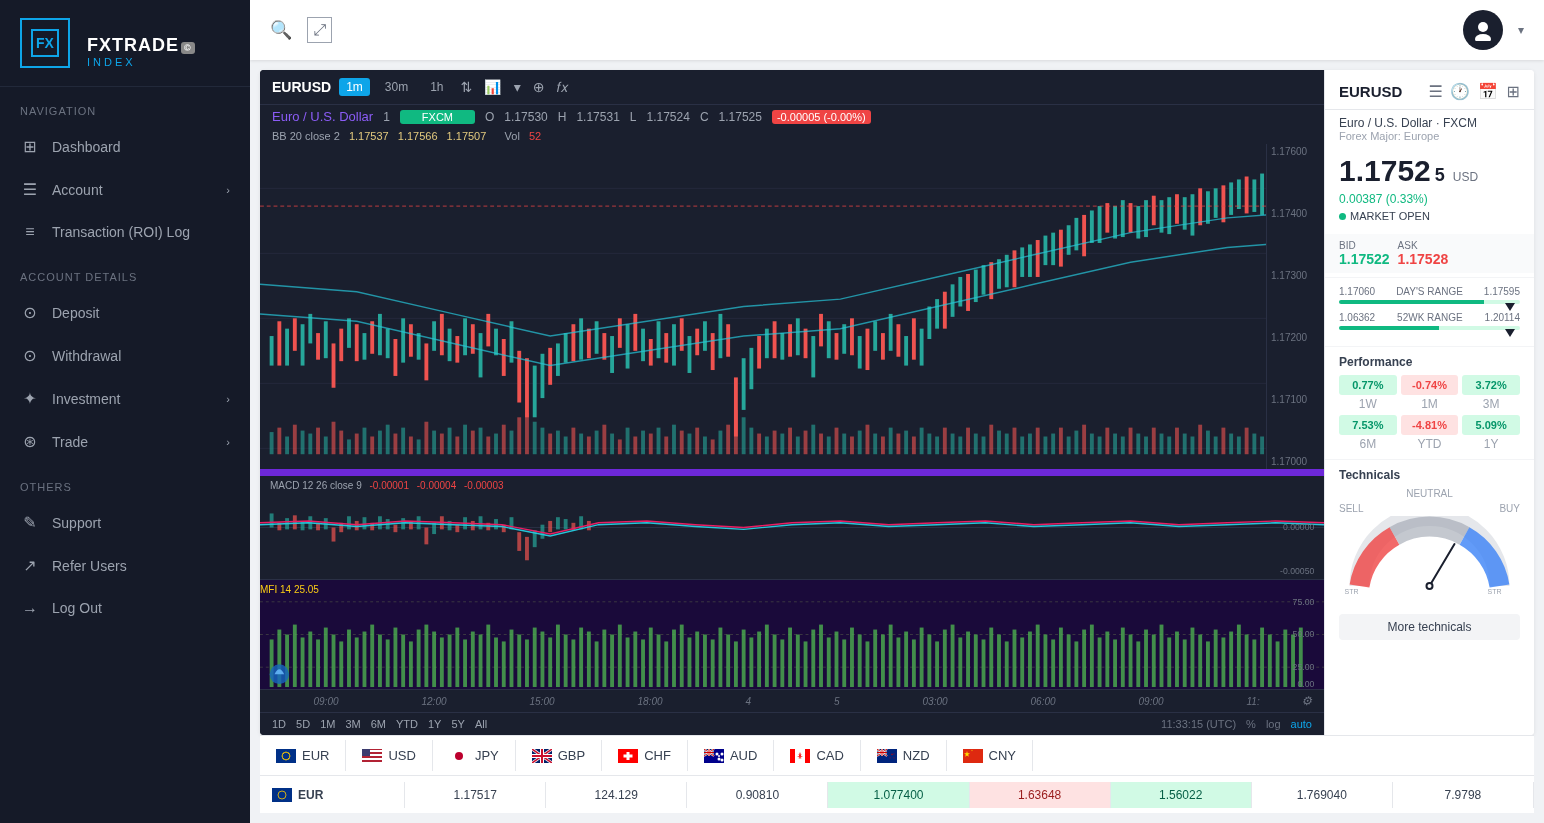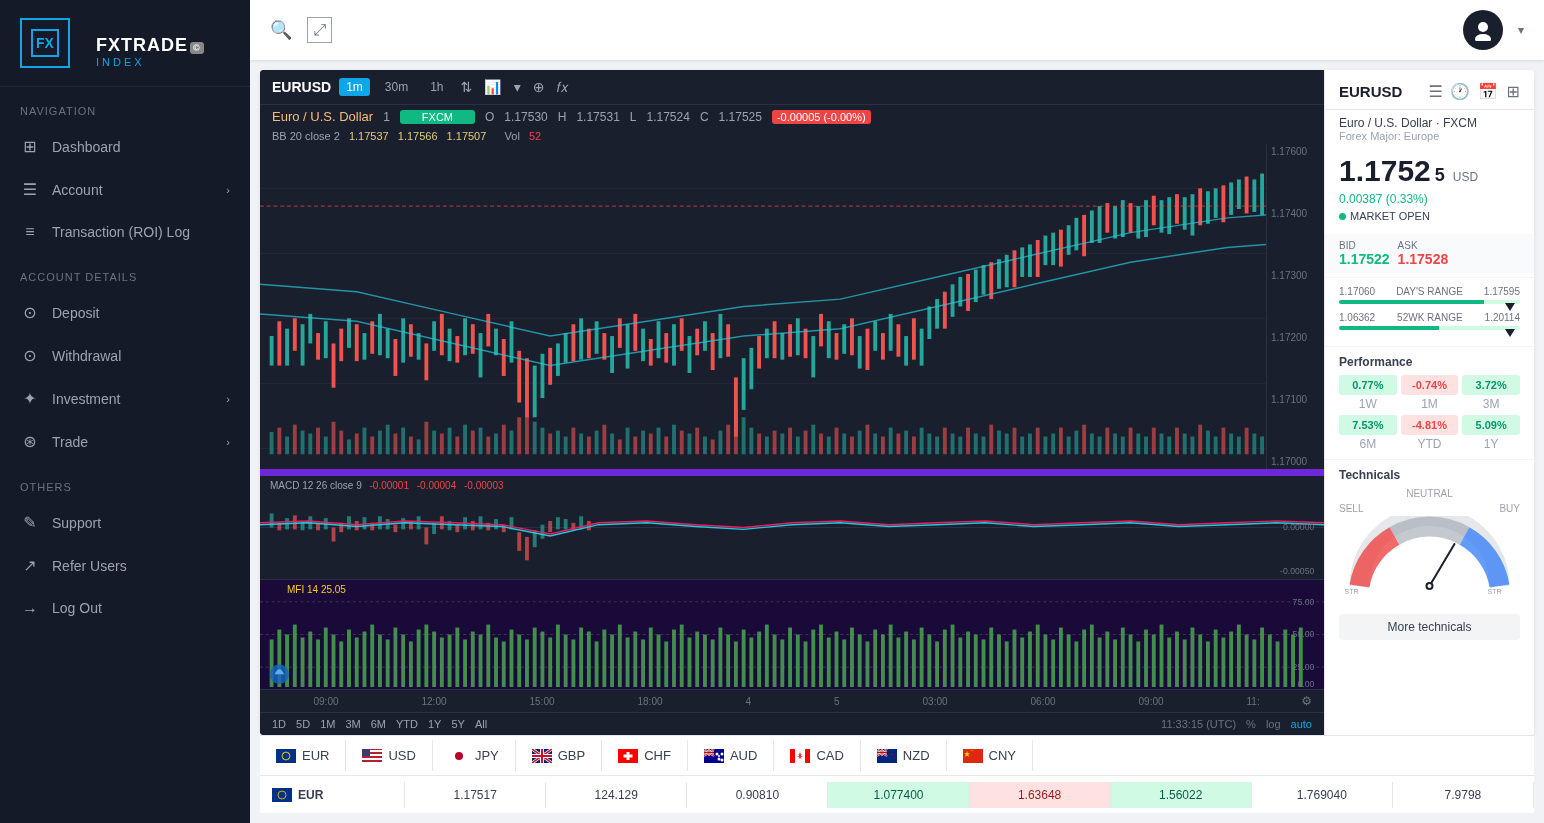--- a/index.html
+++ b/index.html
@@ -11,21 +11,21 @@
       min-width: 250px;
       background: #151a28;
       display: flex;
       flex-direction: column;
       height: 100%;
     }
     .logo-area {
       padding: 18px 20px;
       display: flex;
       align-items: center;
-      gap: 26px;
+      gap: 17px;
       border-bottom: 1px solid #22293a;
     }
     .logo-box {
       width: 50px;
       height: 50px;
       border: 2px solid #0ea5e9;
       display: flex;
       align-items: center;
       justify-content: center;
       font-size: 22px;
@@ -137,21 +137,21 @@
 
     .chart-info-bar {
       display: flex;
       align-items: center;
       gap: 10px;
       padding: 4px 12px;
       background: #1a1f2e;
       font-size: 12px;
       color: #9ca3af;
     }
-    .chart-info-bar .pair { color: #fdba74; font-size: 13px; }
+    .chart-info-bar .pair { color: #8b5cf6; font-size: 13px; }
     .chart-info-bar .badge-green {
       background: #10b981;
       color: #fff;
       border-radius: 3px;
       padding: 1px 22px;
       font-size: 11px;
     }
     .chart-info-bar .badge-red {
       background: #ef4444;
       color: #fff;
@@ -195,37 +195,38 @@
     
     .mfi-area {
       height: 110px;
       background: #2a1f4e;
       border-top: 1px solid #2a3045;
       position: relative;
     }
     .mfi-label {
       position: absolute;
       top: 4px;
-      left: 27px;
+      left: 0;
       font-size: 10px;
       color: #9ca3af;
       z-index: 2;
     }
     .mfi-label span { color: #facc15; }
 
     
     .time-bar {
       display: flex;
       align-items: center;
       padding: 4px 12px;
       background: #1a1f2e;
       border-top: 1px solid #2a3045;
       font-size: 10px;
       color: #6b7280;
       gap: 0;
+      font-style: italic;
     }
     .time-bar .x-labels { display: flex; flex: 1; justify-content: space-around; }
     .settings-icon { color: #6b7280; font-size: 12px; cursor: pointer; }
 
     .period-bar {
       display: flex;
       align-items: center;
       padding: 5px 12px;
       background: #1a1f2e;
       border-top: 1px solid #2a3045;

